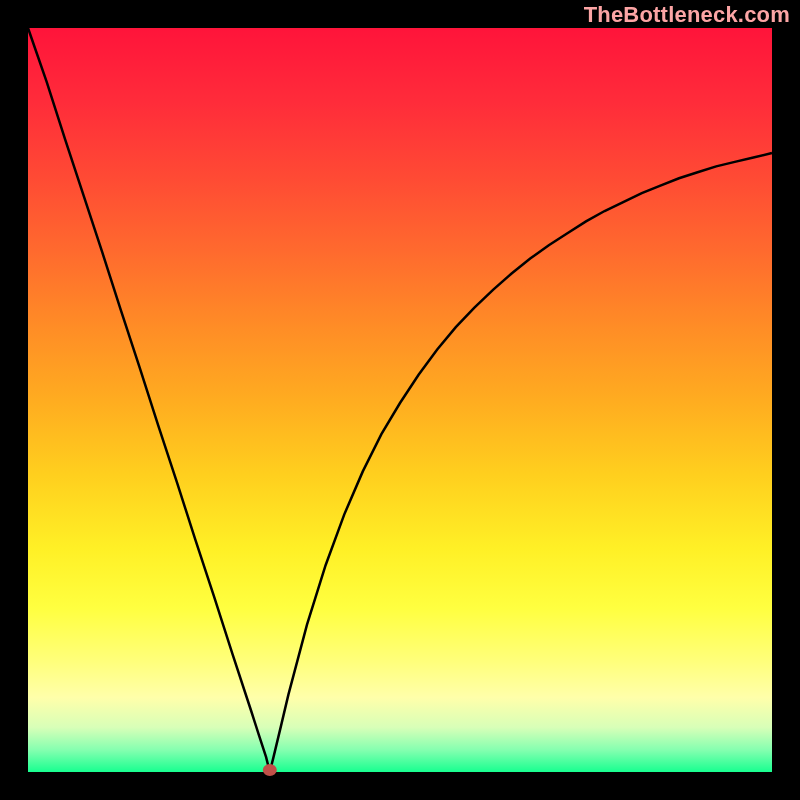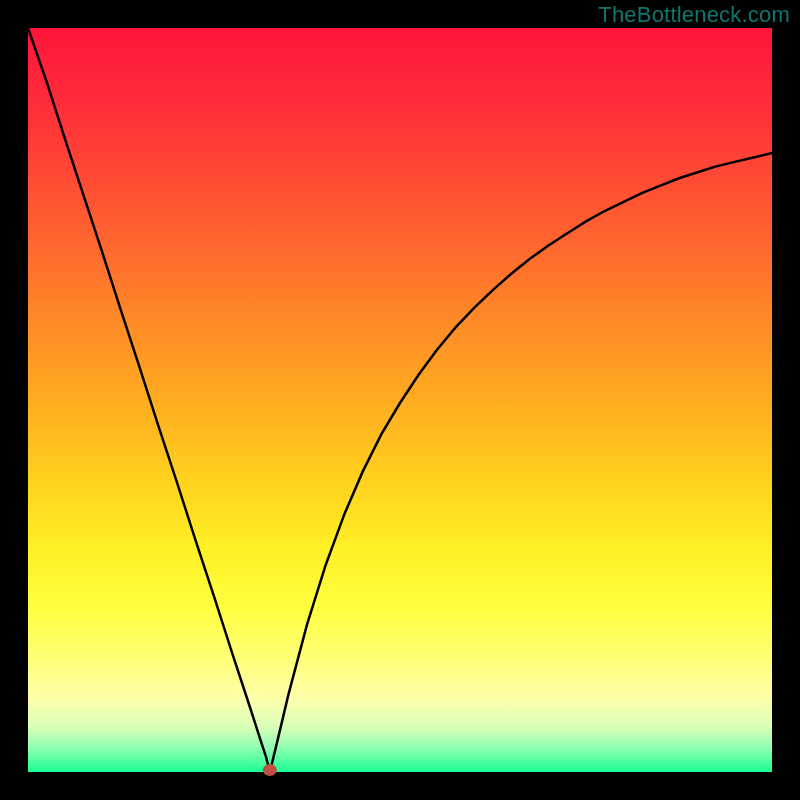--- a/index.html
+++ b/index.html
@@ -13,23 +13,23 @@
   .container {
     position: relative;
     width: 800px;
     height: 800px;
     background: #000;
   }
   .watermark {
     position: absolute;
     top: 2px;
     right: 10px;
-    color: #0f766e;
+    color: #fca5a5;
     font-size: 22px;
-    font-weight: 400;
+    font-weight: 700;
     z-index: 10;
     letter-spacing: 0.2px;
   }
   svg.plot {
     position: absolute;
     left: 0;
     top: 0;
   }
 </style>
 </head>

